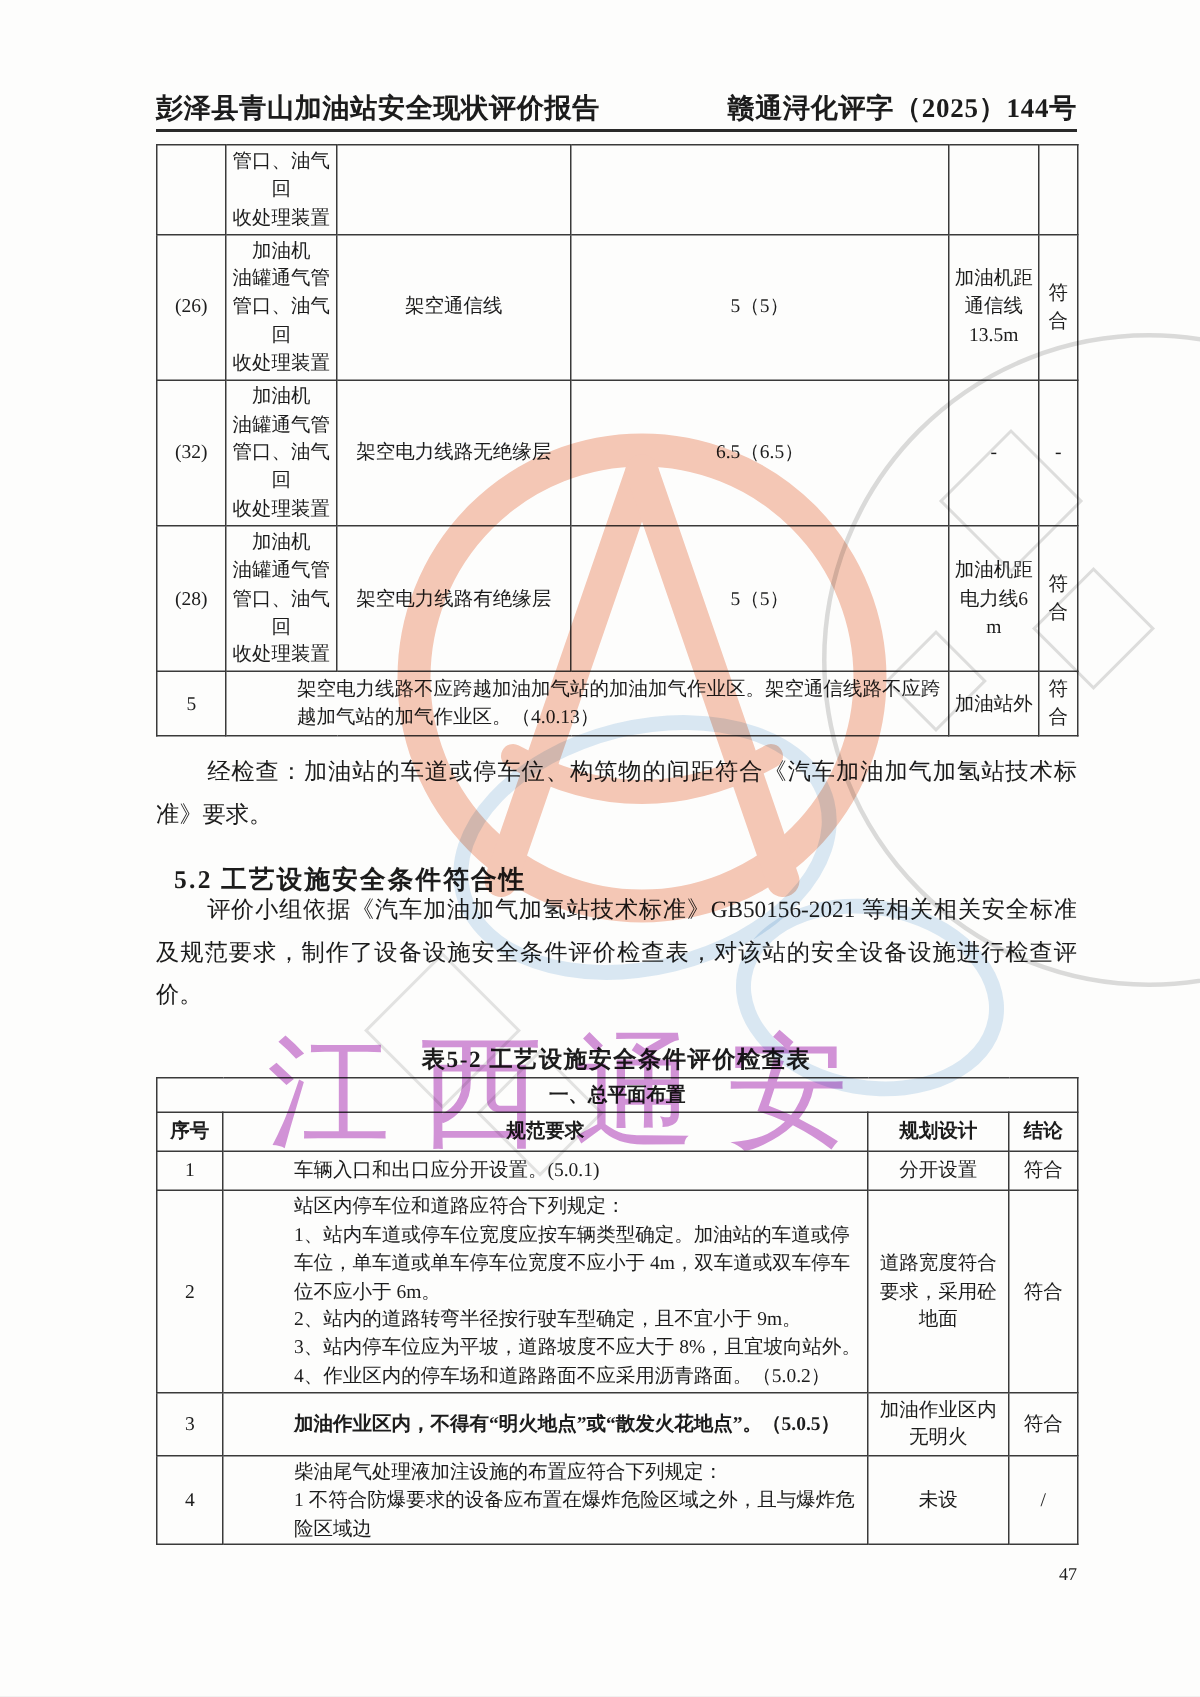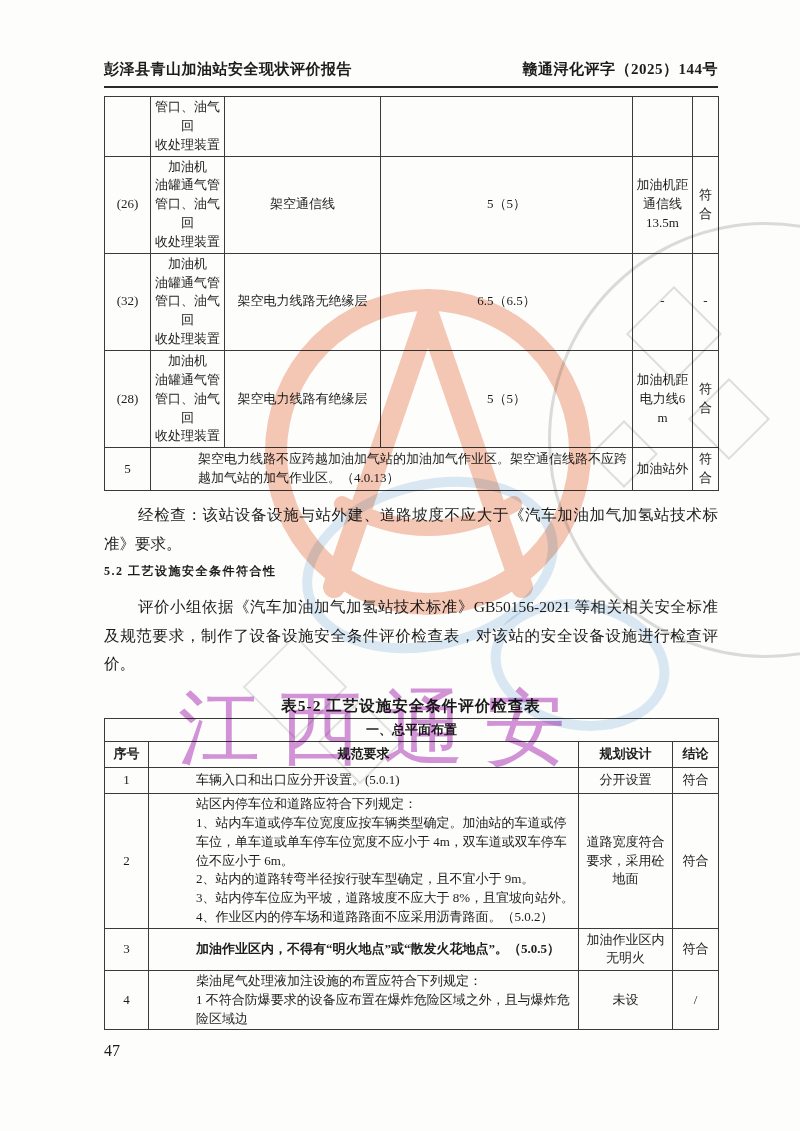--- a/index.html
+++ b/index.html
@@ -2,45 +2,45 @@
 <html><head>
 <meta charset="utf-8">
 <style>
   html,body{margin:0;padding:0;background:#e8e8e8;}
   .page{position:relative;width:800px;height:1131px;background:#fdfdfc;margin:0 auto;overflow:hidden;
         font-family:"Liberation Serif","DejaVu Serif",serif;color:#1c1c1c;}
   .content{position:absolute;left:104px;top:0;width:614px;z-index:1;}
 
   
   .hdr{position:absolute;left:104px;right:82px;top:60px;display:flex;justify-content:space-between;
-       align-items:flex-end;font-size:15px;font-weight:bold;letter-spacing:.5px;}
+       align-items:flex-end;font-size:18px;font-weight:bold;letter-spacing:.5px;}
   .hdr-rule{position:absolute;left:104px;right:82px;top:86px;border-bottom:2px solid #2a2a2a;}
 
   
   table{border-collapse:collapse;width:614px;table-layout:fixed;}
   td,th{border:1px solid #3a3a3a;font-size:13px;text-align:center;vertical-align:middle;
         padding:1px 2px;line-height:1.45;font-weight:normal;word-break:break-all;}
   .pre{white-space:pre-line;}
   .left{text-align:left;padding-left:47px;}
   .bold{font-weight:bold;}
   .t1{position:absolute;top:96px;left:0;}
   .t2{position:absolute;top:718px;left:0;}
   .t2 td{font-size:13px;}
   .band{font-weight:bold;font-size:13.5px;}
 
   
   .para{position:absolute;left:0;width:614px;font-size:15.5px;line-height:29px;
         text-align:justify;text-indent:2.2em;margin:0;}
   .p1{top:500px;}
   .p2{top:593px;line-height:28.5px;}
-  .h52{position:absolute;left:0;top:563px;font-size:12px;font-weight:bold;margin:0;
+  .h52{position:absolute;left:0;top:563px;font-size:17px;font-weight:bold;margin:12px;
        letter-spacing:1.5px;}
   .t2title{position:absolute;left:0;top:696px;width:614px;text-align:center;
            font-size:15.5px;font-weight:bold;letter-spacing:1px;}
-  .pageno{position:absolute;left:0;top:1042px;width:614px;text-align:left;font-size:16px;}
+  .pageno{position:absolute;left:0;top:1042px;width:614px;text-align:right;font-size:12px;}
 
   
   .wm{position:absolute;pointer-events:none;mix-blend-mode:multiply;}
   .wm-logo{left:238px;top:252px;width:380px;height:390px;opacity:.55;z-index:5;}
   .wm-red{left:178px;top:688px;z-index:6;font-size:82px;font-weight:normal;color:#a21caf;
           opacity:.48;letter-spacing:20px;line-height:1;font-family:"Liberation Serif",serif;}
   .wm-seal{left:548px;top:222px;width:430px;height:430px;border:3px solid rgba(145,145,145,.32);
            border-radius:50%;z-index:4;}
   .diamond{position:absolute;border:2px solid rgba(150,150,150,.30);transform:rotate(45deg);z-index:4;}
   .d1{left:640px;top:300px;width:64px;height:64px;}
@@ -122,21 +122,21 @@
       </tr>
       <tr style="height:43px">
         <td>5</td>
         <td colspan="3" class="left">架空电力线路不应跨越加油加气站的加油加气作业区。架空通信线路不应跨越加气站的加气作业区。（4.0.13）</td>
         <td>加油站外</td>
         <td>符合</td>
       </tr>
     </tbody>
       </table>
 
-    <p class="para p1">经检查：该站设备设施与站外建、道路坡度不应大于《汽车加油加气加氢站技术标准》要求。</p>
+    <p class="para p1">经检查：加油站的车道或停车位、构筑物的间距符合《汽车加油加气加氢站技术标准》要求。</p>
     <h2 class="h52">5.2 工艺设施安全条件符合性</h2>
     <p class="para p2">评价小组依据《汽车加油加气加氢站技术标准》GB50156-2021 等相关相关安全标准及规范要求，制作了设备设施安全条件评价检查表，对该站的安全设备设施进行检查评价。</p>
 
     <div class="t2title">表5-2 工艺设施安全条件评价检查表</div>
     <table class="t2">
       <colgroup>
           <col style="width:44px">
           <col style="width:430px">
           <col style="width:94px">
           <col style="width:46px">

